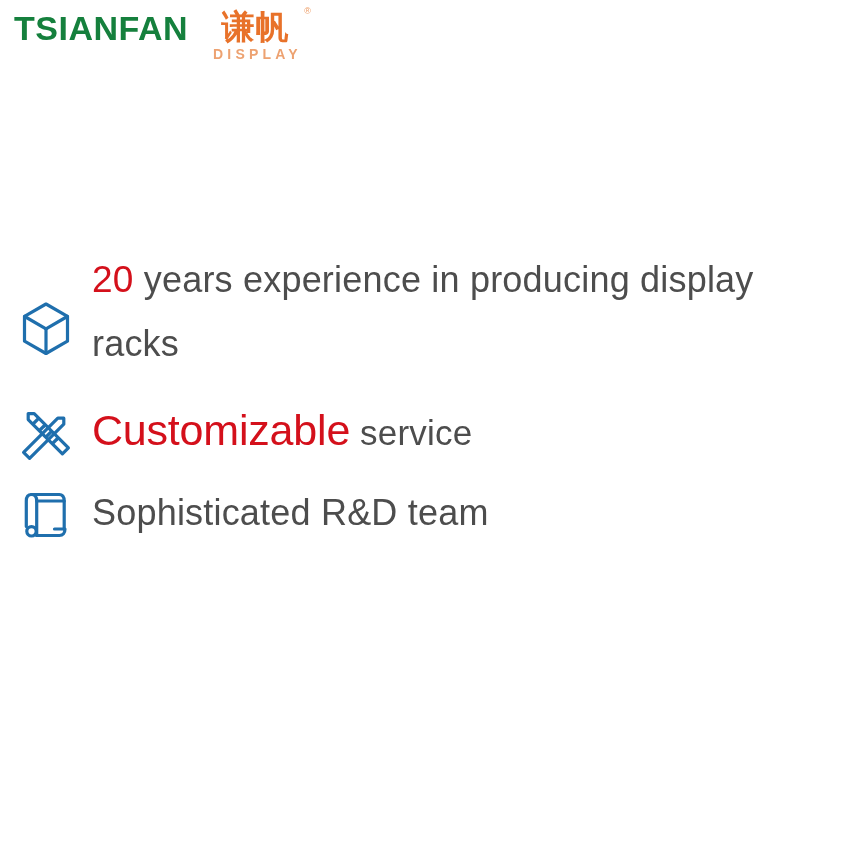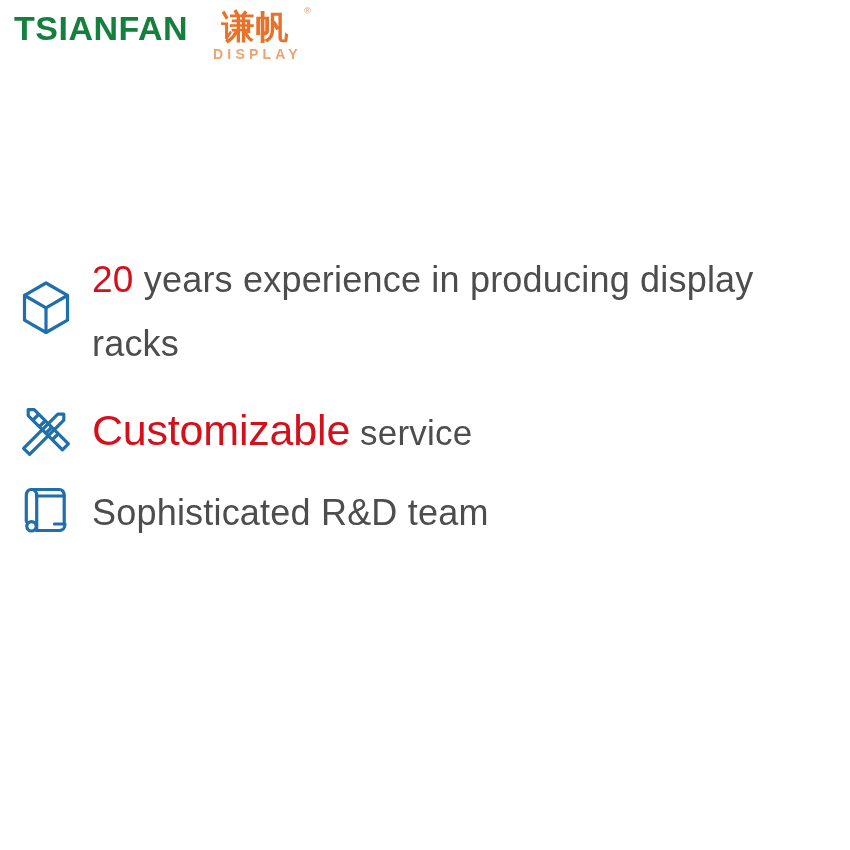--- a/index.html
+++ b/index.html
@@ -71,21 +71,21 @@
 
   
   .features {
     position: absolute;
     left: 0;
     top: 248px;
     width: 850px;
   }
   .feature-row {
     display: flex;
-    align-items: flex-start;
+    align-items: center;
     margin-bottom: 16px;
   }
   .feature-row.row-1 { margin-bottom: 22px; }
   .feature-row.row-2 { margin-bottom: 28px; }
 
   .feature-icon {
     width: 92px;
     min-width: 92px;
     display: flex;
     justify-content: center;

